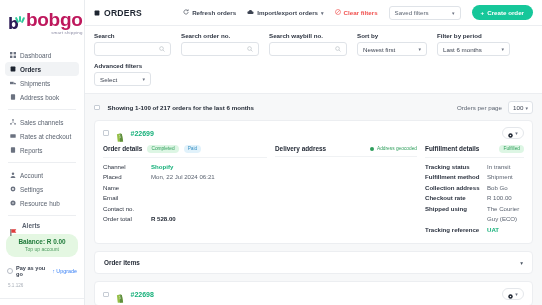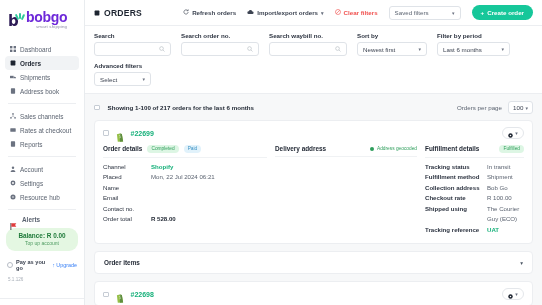--- a/index.html
+++ b/index.html
@@ -25,21 +25,21 @@
     font-size: 15px; font-weight: 700; color: #2d1b56; line-height: 14px;
     font-family: "DejaVu Sans", sans-serif;
   }
   .logo-rays { position: absolute; left: 8px; top: 1px; width: 8px; height: 8px; }
   .logo-rays i {
     position: absolute; background: #2fc79a; width: 1.6px; height: 6px; border-radius: 1px;
   }
   .logo-rays i:nth-child(1){ left:0; top:1px; transform: rotate(-25deg); }
   .logo-rays i:nth-child(2){ left:3px; top:0; }
   .logo-rays i:nth-child(3){ left:6px; top:1px; transform: rotate(25deg); }
-  .logo-text { font-size: 14px; font-weight: 700; color: #6d28d9; letter-spacing: -0.3px; }
+  .logo-text { font-size: 19px; font-weight: 700; color: #be185d; letter-spacing: -0.3px; }
   .logo-tag { font-size: 4.4px; color: #8a8aa3; text-align: right; margin-top: -1px; letter-spacing: .2px; }
 
   .nav { padding: 2px 5px 0 5px; }
   .nav-group { padding: 3px 0; }
   .nav-div { height: 1px; background: #eceef1; margin: 2px 3px; }
   .nav-item {
     display: flex; align-items: center; gap: 4px;
     padding: 3.5px 5px; border-radius: 4px; cursor: pointer;
     font-size: 6.4px; color: #5b6370; white-space: nowrap;
   }

